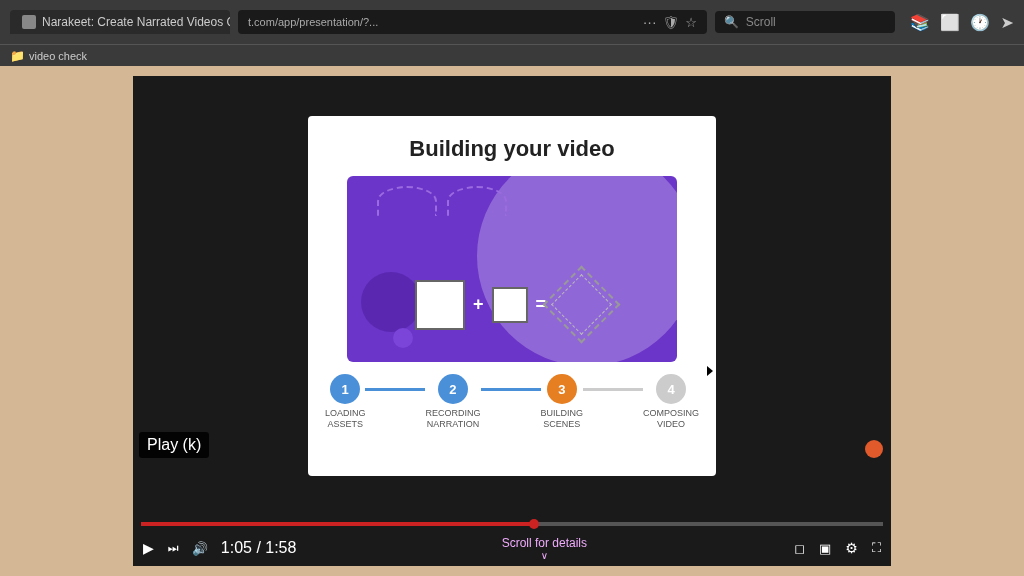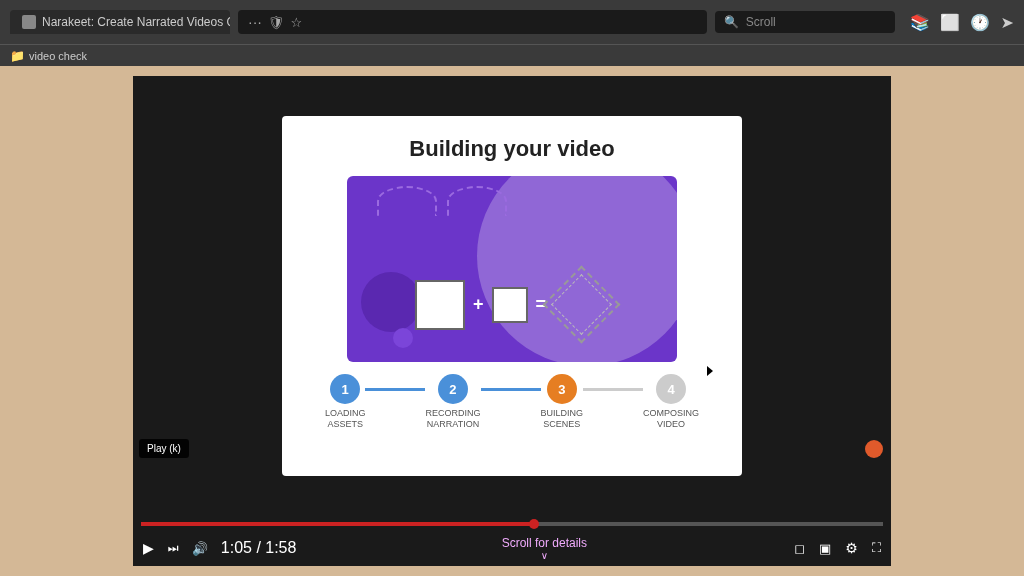--- a/index.html
+++ b/index.html
@@ -121,21 +121,21 @@
     .slide-container {
       flex: 1;
       background: #1a1a1a;
       display: flex;
       align-items: center;
       justify-content: center;
       position: relative;
     }
     .slide-card {
       background: white;
-      width: 460px;
+      width: 408px;
       height: 360px;
       border-radius: 4px;
       display: flex;
       flex-direction: column;
       align-items: center;
       padding: 20px;
       position: relative;
     }
     .slide-title {
       font-size: 22px;
@@ -297,21 +297,21 @@
       max-width: 60px;
     }
 
     
     .play-tooltip {
       position: absolute;
       bottom: 58px;
       left: 6px;
       background: rgba(0,0,0,0.85);
       color: white;
-      font-size: 10px;
+      font-size: 16px;
       padding: 4px 8px;
       border-radius: 3px;
       pointer-events: none;
     }
 
     
     .video-controls {
       background: #1a1a1a;
       height: 50px;
       display: flex;
@@ -416,20 +416,21 @@
   </style>
 </head>
 <body>
 
 <div class="browser-chrome">
   <div class="browser-tab">
     <div class="tab-icon"></div>
     <span>Narakeet: Create Narrated Videos Quickly!</span>
   </div>
   <div class="browser-url-bar">
+    <span class="url-text">t.com/app/presentation/?...</span>
     <span style="color:#aaa;font-size:14px;">···</span>
     <span style="color:#aaa;font-size:13px;">🛡</span>
     <span style="color:#aaa;font-size:13px;">☆</span>
   </div>
   <div class="search-box">
     <span style="color:#aaa;font-size:12px;">🔍</span>
     <span style="color:#888;font-size:12px;">Scroll</span>
   </div>
   <div class="browser-icons">
     <span style="color:#ccc;font-size:16px;">📚</span>

